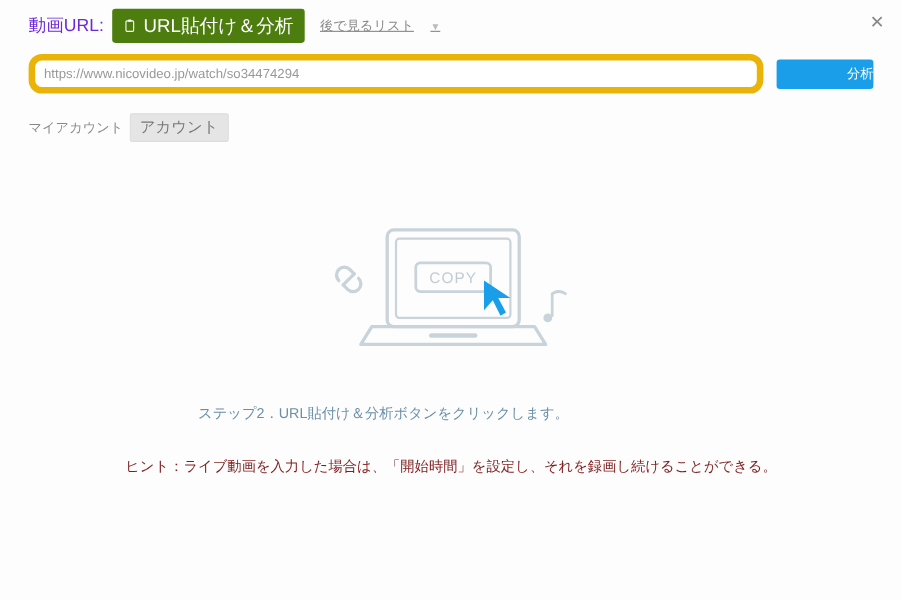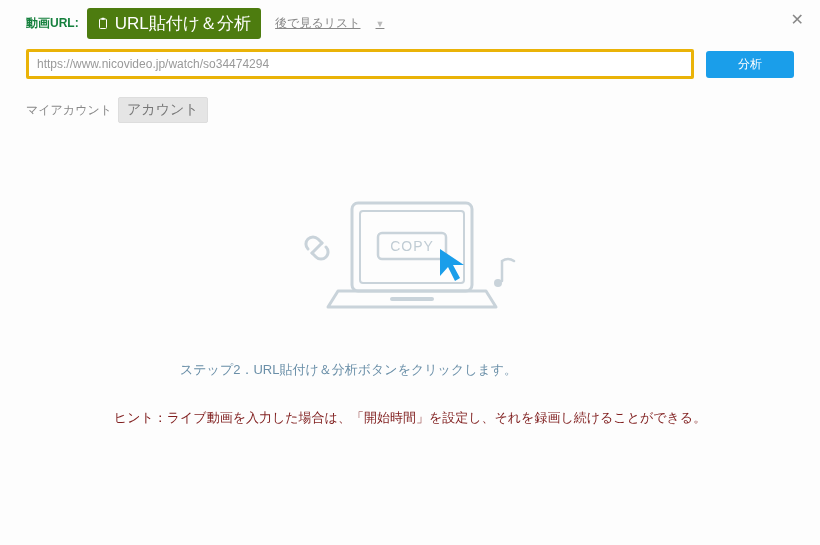--- a/index.html
+++ b/index.html
@@ -22,23 +22,23 @@
     cursor: pointer;
     padding: 4px;
   }
   .topbar {
     display: flex;
     align-items: center;
     padding: 8px 26px 4px 26px;
     gap: 8px;
   }
   .label-url {
-    color: #15803d;
-    font-size: 12px;
-    font-weight: 700;
+    color: #6d28d9;
+    font-size: 16px;
+    font-weight: 400;
   }
   .paste-btn {
     background: #4d7c0f;
     color: #fff;
     border: none;
     border-radius: 3px;
     padding: 4px 10px;
     font-size: 17px;
     display: flex;
     align-items: center;
@@ -63,37 +63,37 @@
     color: #bbb;
   }
   .url-row {
     display: flex;
     align-items: center;
     padding: 6px 26px 10px 26px;
     gap: 12px;
   }
   .url-input {
     flex: 1;
-    border: 3px solid #eab308;
-    border-radius: 2px;
+    border: 6px solid #eab308;
+    border-radius: 12px;
     padding: 5px 8px;
     font-size: 12px;
     color: #999;
     background: #fff;
   }
   .analyze-btn {
     background: #1a9eea;
     color: #fff;
     border: none;
     border-radius: 3px;
     padding: 5px 0;
     width: 88px;
     font-size: 12px;
     cursor: pointer;
-    text-align: center;
+    text-align: right;
   }
   .account-row {
     display: flex;
     align-items: center;
     padding: 8px 26px;
     gap: 6px;
   }
   .account-label {
     color: #888;
     font-size: 12px;

